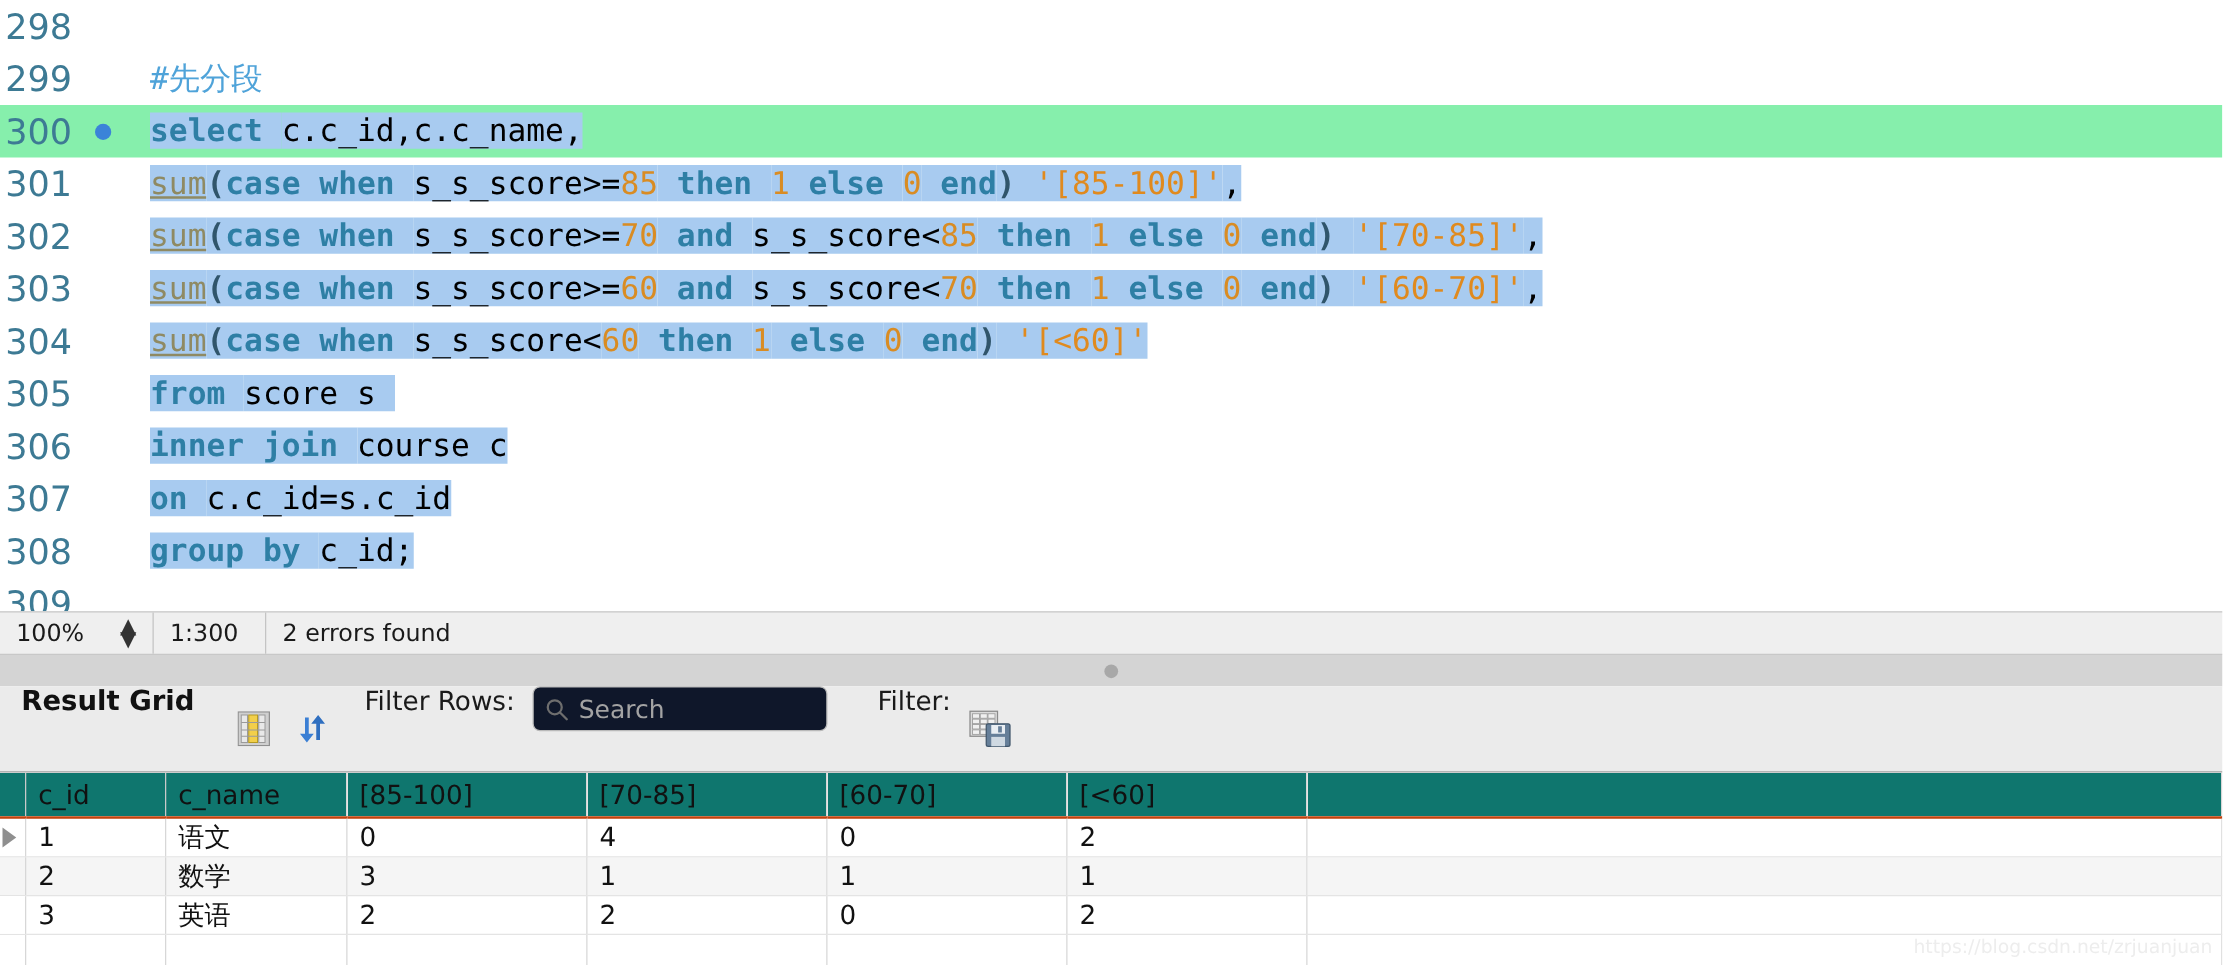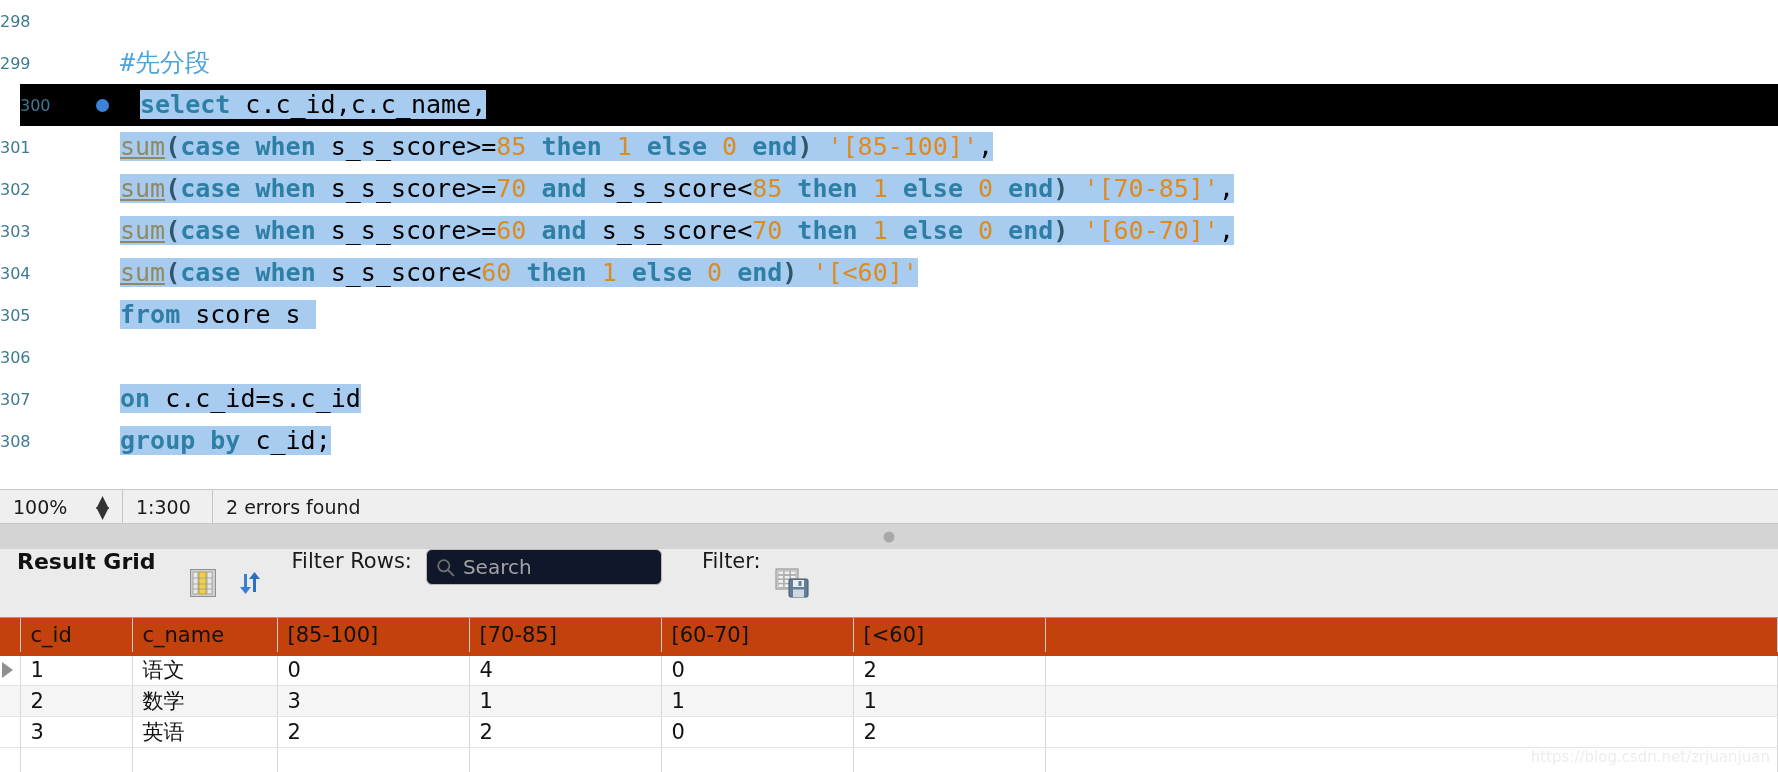--- a/index.html
+++ b/index.html
@@ -19,27 +19,27 @@
     font-family: "DejaVu Sans Mono", "Liberation Mono", monospace;
     overflow: hidden;
   }
   .code-line {
     position: relative;
     height: 42px;
     display: flex;
     align-items: center;
     white-space: pre;
   }
-  .code-line.current { background: #000000; margin-left: 20px; }
+  .code-line.current { background: #86efac; }
   .gutter {
     width: 66px;
     flex: 0 0 66px;
-    text-align: left;
+    text-align: center;
     color: #3d7a94;
-    font-size: 16px;
+    font-size: 28px;
     font-family: "DejaVu Sans", "Liberation Sans", sans-serif;
     padding-right: 4px;
     user-select: none;
   }
   .marker {
     width: 54px; flex: 0 0 54px;
     display: flex; align-items: center; justify-content: flex-start;
     padding-left: 10px;
   }
   .dot {
@@ -136,27 +136,27 @@
     overflow: hidden;
   }
   table.grid {
     border-collapse: collapse;
     width: 1778px;
     font-size: 21px;
     font-family: "DejaVu Sans", "Liberation Sans", sans-serif;
     table-layout: fixed;
   }
   table.grid th {
-    background: #c2410c;
+    background: #0f766e;
     font-weight: normal;
     text-align: left;
     height: 36px;
     padding: 0 0 0 10px;
     border-right: 1px solid #c9c9c9;
-    border-bottom: 4px solid #c2410c;
+    border-bottom: 2px solid #c2410c;
     color: #111;
     white-space: nowrap;
     overflow: hidden;
   }
   table.grid th.rowhdr {
     width: 20px; padding: 0; border-right: 1px solid #c9c9c9;
   }
   table.grid td {
     height: 31px;
     padding: 0 0 0 10px;
@@ -200,23 +200,24 @@
 
   <div class="editor" id="editor">
       <div class="code-line"><div class="gutter">298</div><div class="marker"></div></div>
       <div class="code-line"><div class="gutter">299</div><div class="marker"></div><div class="ctext"><span class="cmt">#先分段</span></div></div>
       <div class="code-line current"><div class="gutter">300</div><div class="marker"><span class="dot"></span></div><div class="ctext"><span class="k hl">select </span><span class="pl hl">c.c_id,c.c_name,</span></div></div>
       <div class="code-line"><div class="gutter">301</div><div class="marker"></div><div class="ctext"><span class="fn hl">sum</span><span class="pun hl">(</span><span class="k hl">case when </span><span class="pl hl">s_s_score&gt;=</span><span class="num hl">85</span><span class="k hl"> then </span><span class="num hl">1</span><span class="k hl"> else </span><span class="num hl">0</span><span class="k hl"> end</span><span class="pun hl">)</span><span class="pl hl"> </span><span class="str hl">'[85-100]'</span><span class="pl hl">,</span></div></div>
       <div class="code-line"><div class="gutter">302</div><div class="marker"></div><div class="ctext"><span class="fn hl">sum</span><span class="pun hl">(</span><span class="k hl">case when </span><span class="pl hl">s_s_score&gt;=</span><span class="num hl">70</span><span class="k hl"> and </span><span class="pl hl">s_s_score&lt;</span><span class="num hl">85</span><span class="k hl"> then </span><span class="num hl">1</span><span class="k hl"> else </span><span class="num hl">0</span><span class="k hl"> end</span><span class="pun hl">)</span><span class="pl hl"> </span><span class="str hl">'[70-85]'</span><span class="pl hl">,</span></div></div>
       <div class="code-line"><div class="gutter">303</div><div class="marker"></div><div class="ctext"><span class="fn hl">sum</span><span class="pun hl">(</span><span class="k hl">case when </span><span class="pl hl">s_s_score&gt;=</span><span class="num hl">60</span><span class="k hl"> and </span><span class="pl hl">s_s_score&lt;</span><span class="num hl">70</span><span class="k hl"> then </span><span class="num hl">1</span><span class="k hl"> else </span><span class="num hl">0</span><span class="k hl"> end</span><span class="pun hl">)</span><span class="pl hl"> </span><span class="str hl">'[60-70]'</span><span class="pl hl">,</span></div></div>
       <div class="code-line"><div class="gutter">304</div><div class="marker"></div><div class="ctext"><span class="fn hl">sum</span><span class="pun hl">(</span><span class="k hl">case when </span><span class="pl hl">s_s_score&lt;</span><span class="num hl">60</span><span class="k hl"> then </span><span class="num hl">1</span><span class="k hl"> else </span><span class="num hl">0</span><span class="k hl"> end</span><span class="pun hl">)</span><span class="pl hl"> </span><span class="str hl">'[&lt;60]'</span></div></div>
       <div class="code-line"><div class="gutter">305</div><div class="marker"></div><div class="ctext"><span class="k hl">from </span><span class="pl hl">score s </span></div></div>
-      <div class="code-line"><div class="gutter">306</div><div class="marker"></div></div>
+      <div class="code-line"><div class="gutter">306</div><div class="marker"></div><div class="ctext"><span class="k hl">inner join </span><span class="pl hl">course c</span></div></div>
       <div class="code-line"><div class="gutter">307</div><div class="marker"></div><div class="ctext"><span class="k hl">on </span><span class="pl hl">c.c_id=s.c_id</span></div></div>
       <div class="code-line"><div class="gutter">308</div><div class="marker"></div><div class="ctext"><span class="k hl">group by </span><span class="pl hl">c_id;</span></div></div>
+      <div class="code-line"><div class="gutter">309</div><div class="marker"></div><div class="ctext"></div></div>
     </div>
 
   <div class="statusbar">
     <div class="sb-cell sb-zoom">
       <span>100%</span>
       <span class="spinner">
         <span>▲</span>
           <span>▼</span>
       </span>
     </div>

